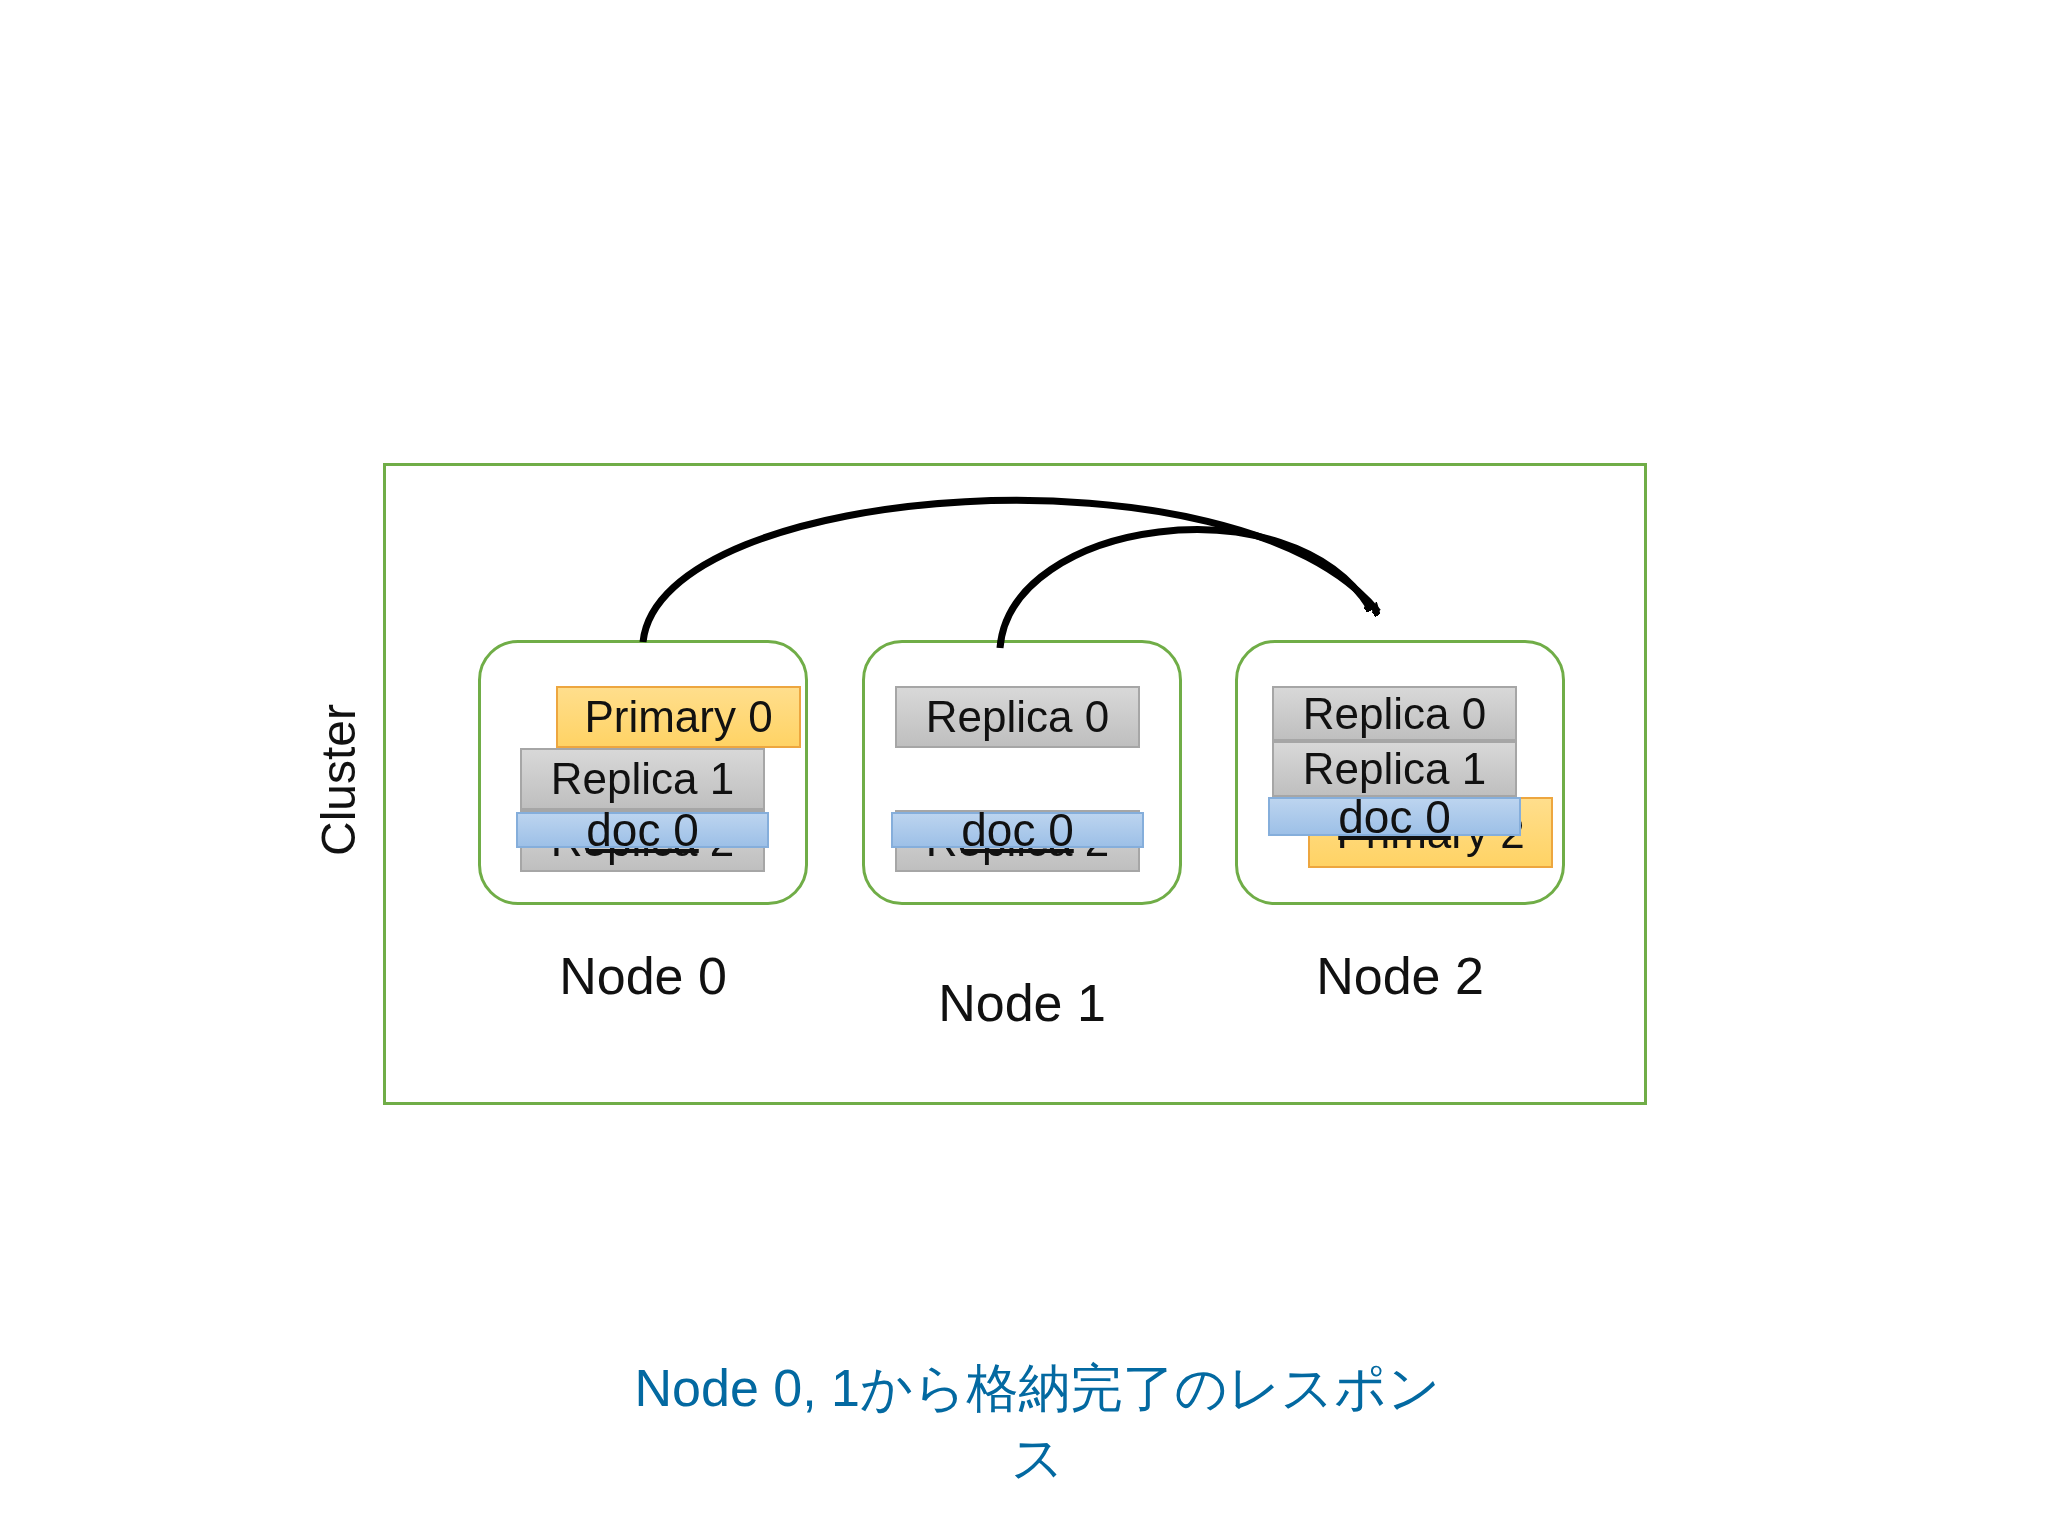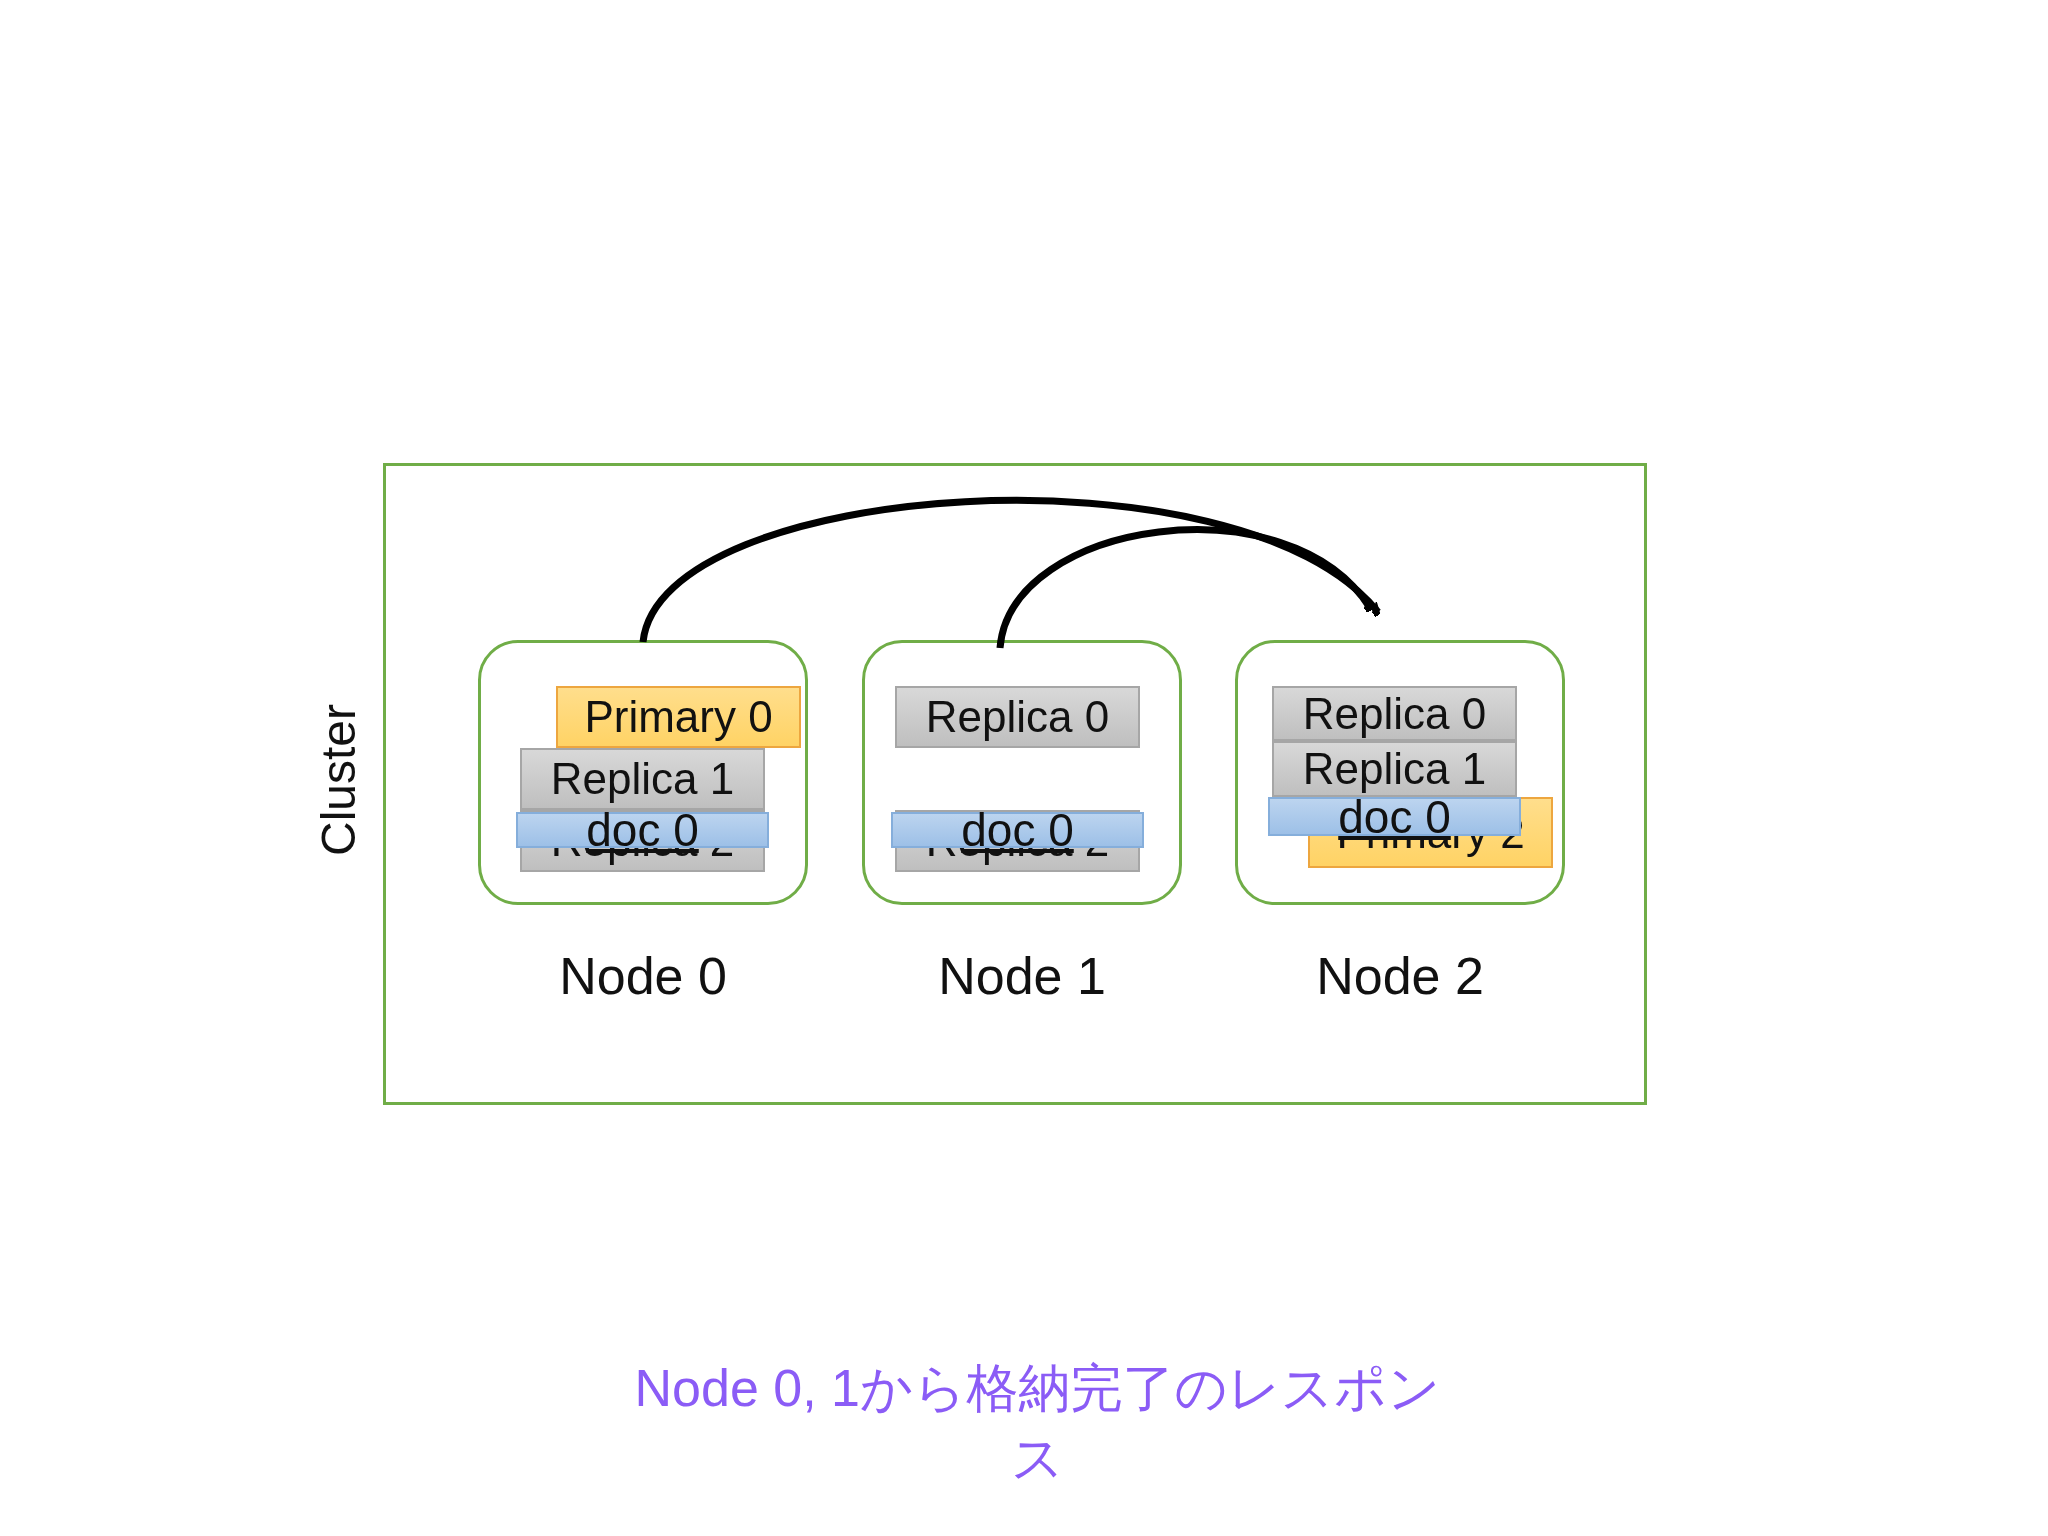--- a/index.html
+++ b/index.html
@@ -52,21 +52,21 @@
     font-size:46px; z-index:3; overflow:visible; white-space:nowrap;text-decoration:underline;
   }
   .node-label {
     position:absolute; top:946px; font-size:52px; text-align:center; z-index:1;
   }
   .node-sublabel {
     position:absolute; top:1014px; font-size:52px; text-align:center; z-index:1;
   }
   .caption {
     position:absolute; left:625px; top:1354px; width:825px;
-    text-align:center; font-size:52px; color:#8b5cf6;
+    text-align:center; font-size:52px; color:#0369a1;
   }
   .arrows-layer {
     position:absolute; left:0; top:0; width:2048px; height:1536px;
     z-index:2; pointer-events:none;
   }
 </style>
 </head>
 <body>
 
 <div class="stage">
@@ -89,21 +89,21 @@
   <div class="bar primary" style="left:520px; top:686px; height:62px;">Primary 0</div>
   <div class="bar replica" style="left:520px; top:748px; height:62px;">Replica 1</div>
   <div class="bar replica" style="left:520px; top:810px; height:62px;">Replica 2</div>
   <div class="doc-bar" style="left:516px; top:812px; height:36px;">doc 0</div>
   <div class="node-label" style="left:478px; width:330px;">Node 0</div>
 
   <div class="node-box node1"></div>
   <div class="bar replica" style="left:895px; top:686px; height:62px;">Replica 0</div>
   <div class="bar replica" style="left:895px; top:810px; height:62px;">Replica 2</div>
   <div class="doc-bar" style="left:891px; top:812px; height:36px;">doc 0</div>
-  <div class="node-label" style="left:862px; width:320px;">Node 1</div>
+  <div class="node-label" style="left:862px; width:320px;margin-top:27px;">Node 1</div>
 
   <div class="node-box node2"></div>
   <div class="bar replica" style="left:1272px; top:686px; height:55px;">Replica 0</div>
   <div class="bar replica" style="left:1272px; top:741px; height:56px;">Replica 1</div>
   <div class="bar primary" style="left:1272px; top:797px; height:71px;">Primary 2</div>
   <div class="doc-bar" style="left:1268px; top:797px; height:39px;">doc 0</div>
   <div class="node-label" style="left:1235px; width:330px;">Node 2</div>
 
   <div class="caption">Node 0, 1から格納完了のレスポンス</div>
 

